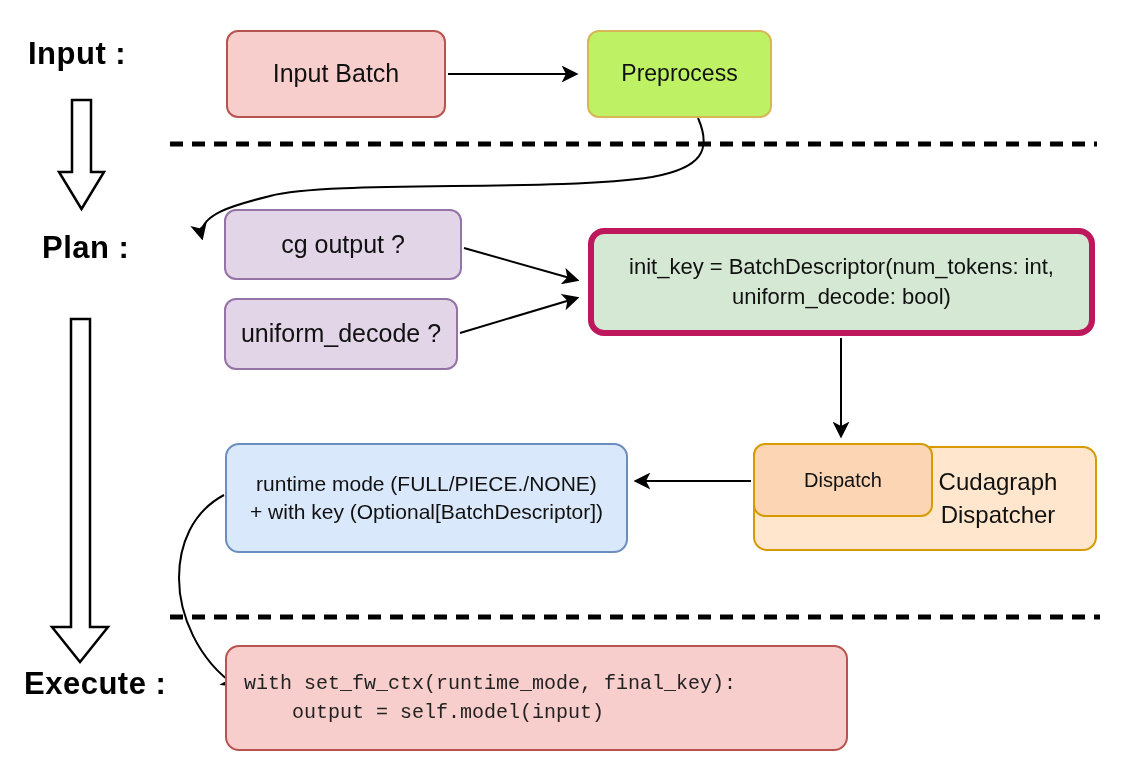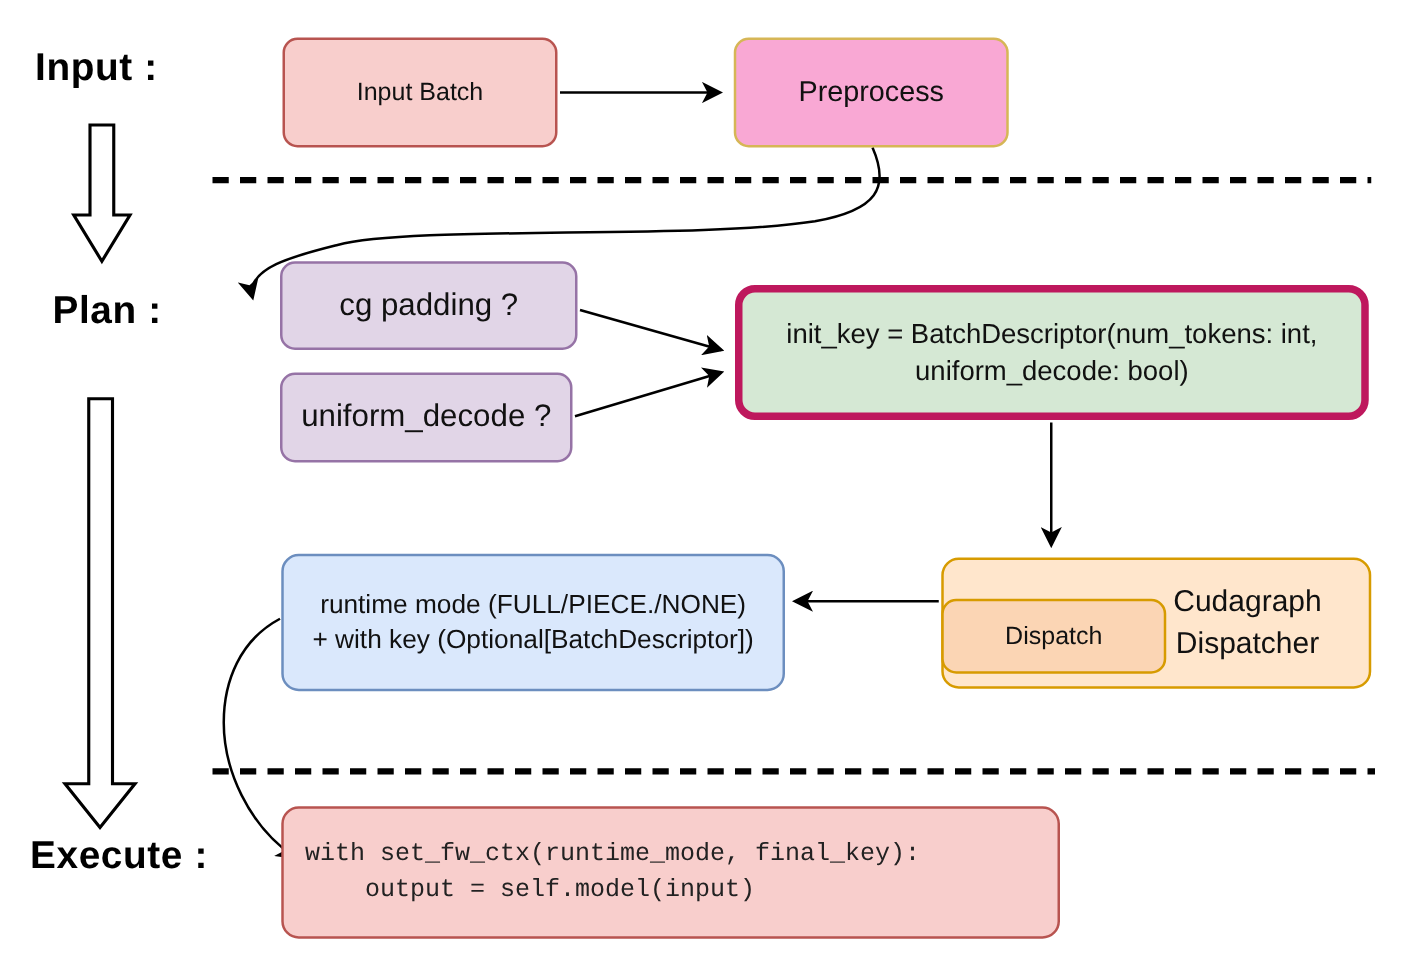--- a/index.html
+++ b/index.html
@@ -34,25 +34,25 @@
     display: flex;
     flex-direction: column;
     align-items: center;
     justify-content: center;
     text-align: center;
     color: #111111;
     line-height: 1.35;
   }
   .box-input-batch {
     left: 226px; top: 30px; width: 220px; height: 88px;
-    background: #F8CECC; border: 2px solid #B85450; font-size: 20px;
+    background: #F8CECC; border: 2px solid #B85450; font-size: 25px;
   }
   .box-preprocess {
-    left: 587px; top: 30px; width: 220px; height: 88px;
-    background: #f9a8d4; border: 2px solid #D6B656; font-size: 23px;
+    left: 587px; top: 30px; width: 185px; height: 88px;
+    background: #bef264; border: 2px solid #D6B656; font-size: 23px;
   }
   .box-cg-padding {
     left: 224px; top: 209px; width: 238px; height: 71px;
     background: #E1D5E7; border: 2px solid #9673A6; font-size: 25px;
   }
   .box-uniform-decode {
     left: 224px; top: 298px; width: 234px; height: 72px;
     background: #E1D5E7; border: 2px solid #9673A6; font-size: 25px;
   }
   .box-init-key {
@@ -66,22 +66,22 @@
     border-radius: 14px;
     justify-content: center;
     align-items: flex-end;
   }
   .dispatcher-label {
     width: 170px;
     text-align: center;
     padding-right: 12px;
   }
   .box-dispatch-inner {
-    left: 753px; top: 443px; width: 180px; height: 60px;
-    background: #FBD5B4; border: 2px solid #D79B00; font-size: 20px; margin-top: 36px;
+    left: 753px; top: 443px; width: 180px; height: 74px;
+    background: #FBD5B4; border: 2px solid #D79B00; font-size: 20px;
   }
   .box-runtime-mode {
     left: 225px; top: 443px; width: 403px; height: 110px;
     background: #DAE8FC; border: 2px solid #6C8EBF; font-size: 21px;
     border-radius: 14px;
   }
   .box-execute-code {
     left: 225px; top: 645px; width: 623px; height: 106px;
     background: #F8CECC; border: 2px solid #B85450;
     font-family: "Liberation Mono", monospace;
@@ -128,21 +128,21 @@
 
   <div class="box box-input-batch">
     <span class="txt-line">Input Batch</span>
   </div>
 
   <div class="box box-preprocess">
     <span class="txt-line">Preprocess</span>
   </div>
 
   <div class="box box-cg-padding">
-    <span class="txt-line">cg padding ?</span>
+    <span class="txt-line">cg output ?</span>
   </div>
 
   <div class="box box-uniform-decode">
     <span class="txt-line">uniform_decode ?</span>
   </div>
 
   <div class="box box-init-key">
     <span class="txt-line">init_key = BatchDescriptor(num_tokens: int,</span>
     <span class="txt-line">uniform_decode: bool)</span>
   </div>

